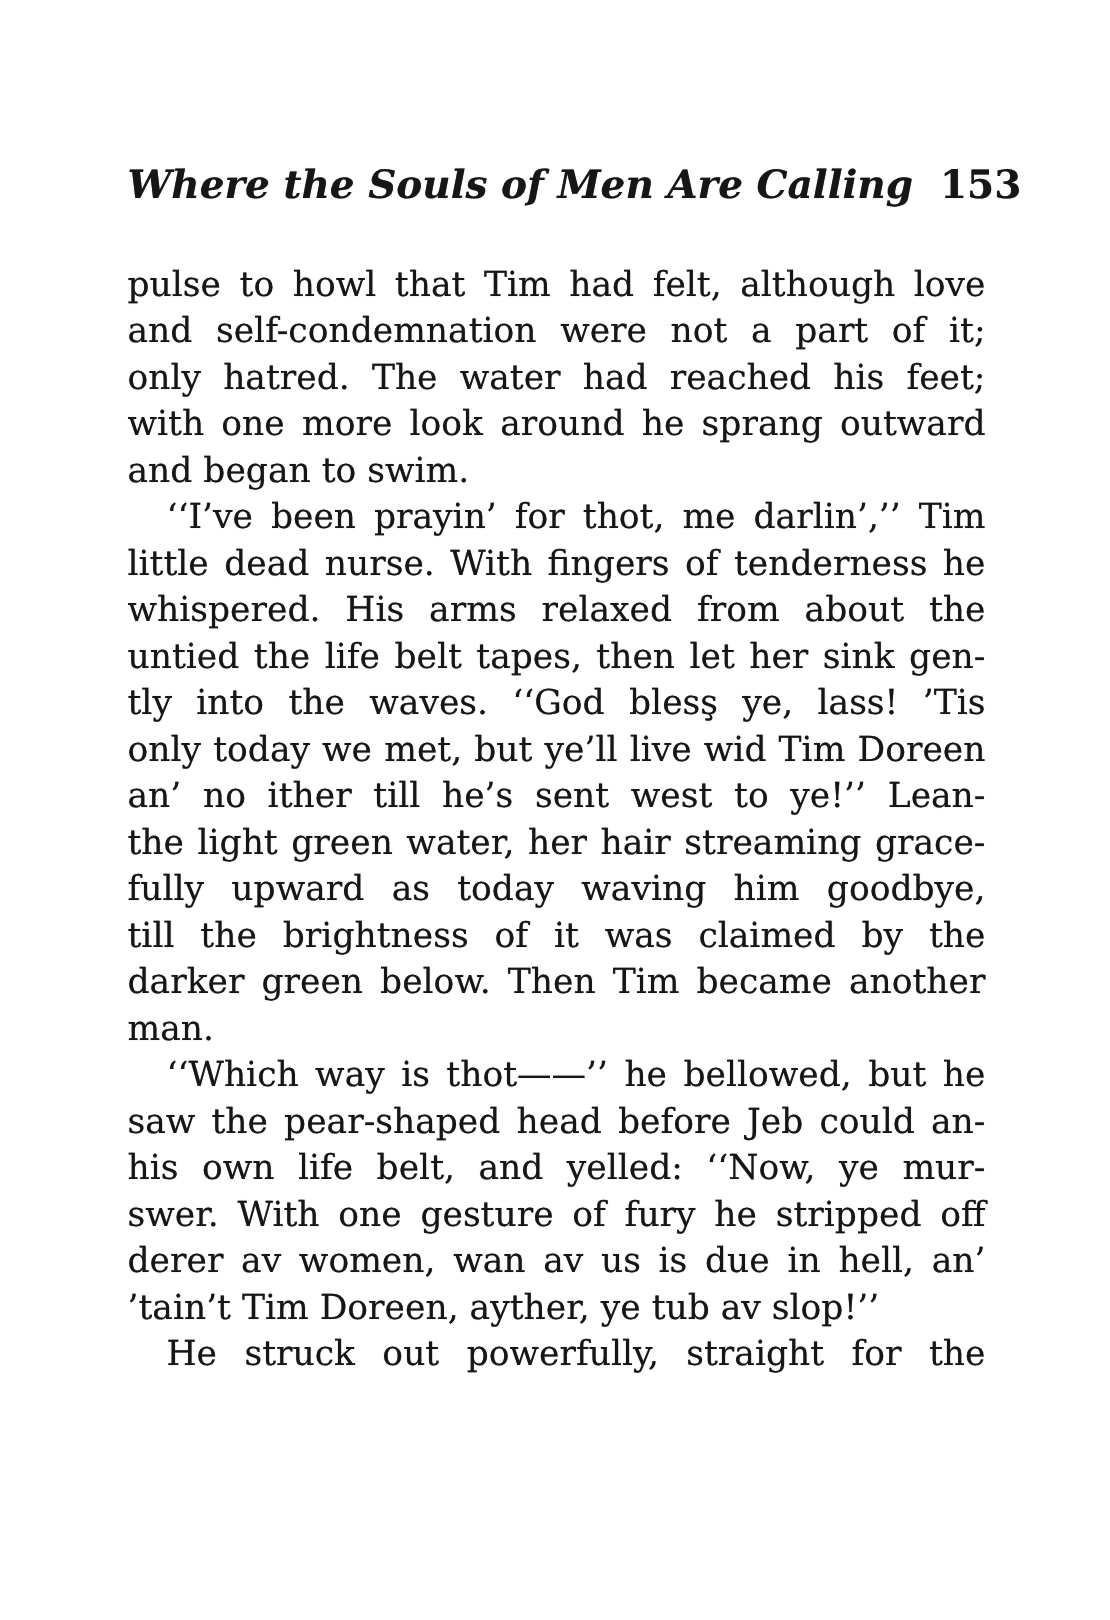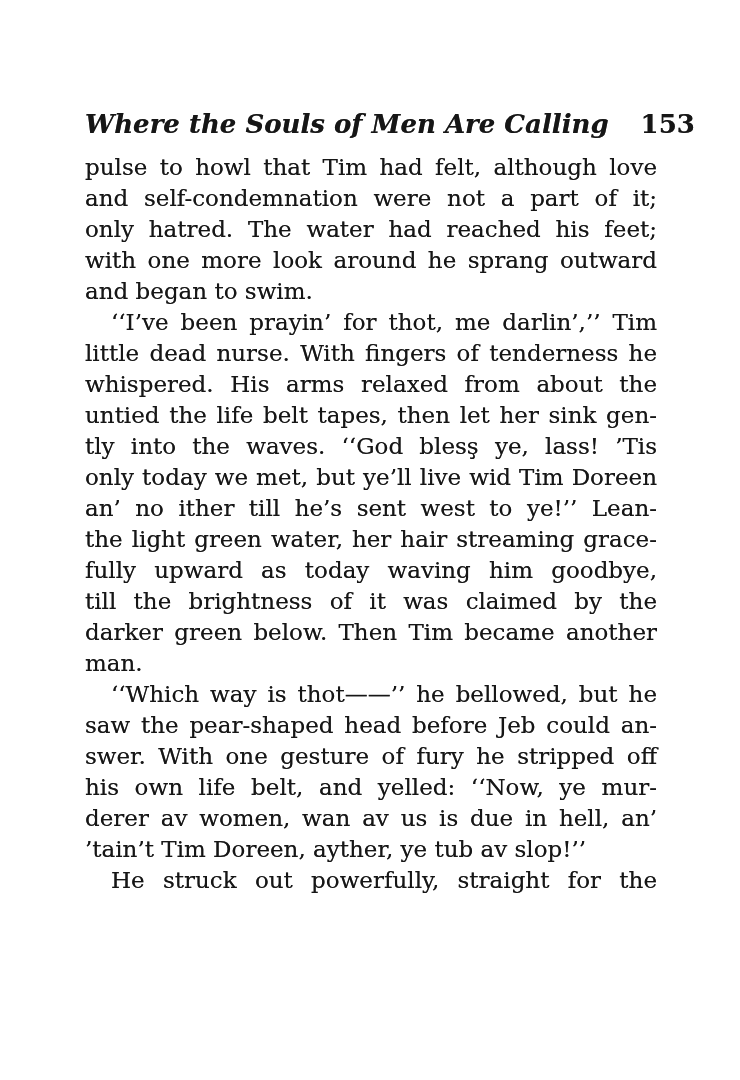--- a/index.html
+++ b/index.html
@@ -28,25 +28,25 @@
     line-height: 32px;
     white-space: nowrap;
   }
   .running-header .title {
     font-style: italic;
     font-weight: bold;
   }
   .running-header .page-number {
     font-style: normal;
     font-weight: bold;
-    margin-left: 32px;
+    margin-left: 18px;
   }
   .text-block {
     position: absolute;
-    top: 152px;
+    top: 175px;
     left: 85px;
     width: 572px;
     font-size: 23px;
     line-height: 31px;
   }
   .line {
     text-align: justify;
     text-align-last: justify;
     text-justify: inter-word;
   }
@@ -78,19 +78,19 @@
       <div class="line">tly into the waves.  ‘‘God blesş ye, lass!  ’Tis</div>
       <div class="line">only today we met, but ye’ll live wid Tim Doreen</div>
       <div class="line">an’ no ither till he’s sent west to ye!’’  Lean-</div>
       <div class="line">the light green water, her hair streaming grace-</div>
       <div class="line">fully upward as today waving him goodbye,</div>
       <div class="line">till the brightness of it was claimed by the</div>
       <div class="line">darker green below.  Then Tim became another</div>
       <div class="line end">man.</div>
       <div class="line indent">‘‘Which way is thot——’’ he bellowed, but he</div>
       <div class="line">saw the pear-shaped head before Jeb could an-</div>
+      <div class="line">his own life belt, and yelled:  ‘‘Now, ye mur-</div>
       <div class="line">swer.  With one gesture of fury he stripped off</div>
-      <div class="line">his own life belt, and yelled:  ‘‘Now, ye mur-</div>
       <div class="line">derer av women, wan av us is due in hell, an’</div>
       <div class="line end">’tain’t Tim Doreen, ayther, ye tub av slop!’’</div>
       <div class="line indent">He struck out powerfully, straight for the</div>
     </div>
 </div>
 
 </body></html>

